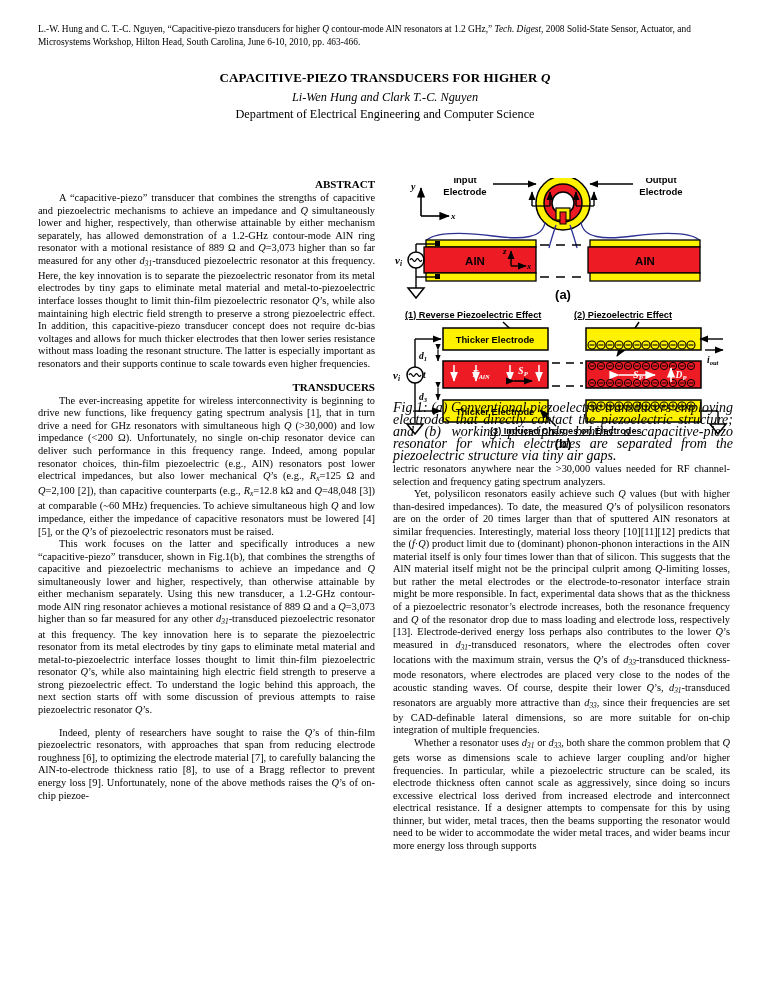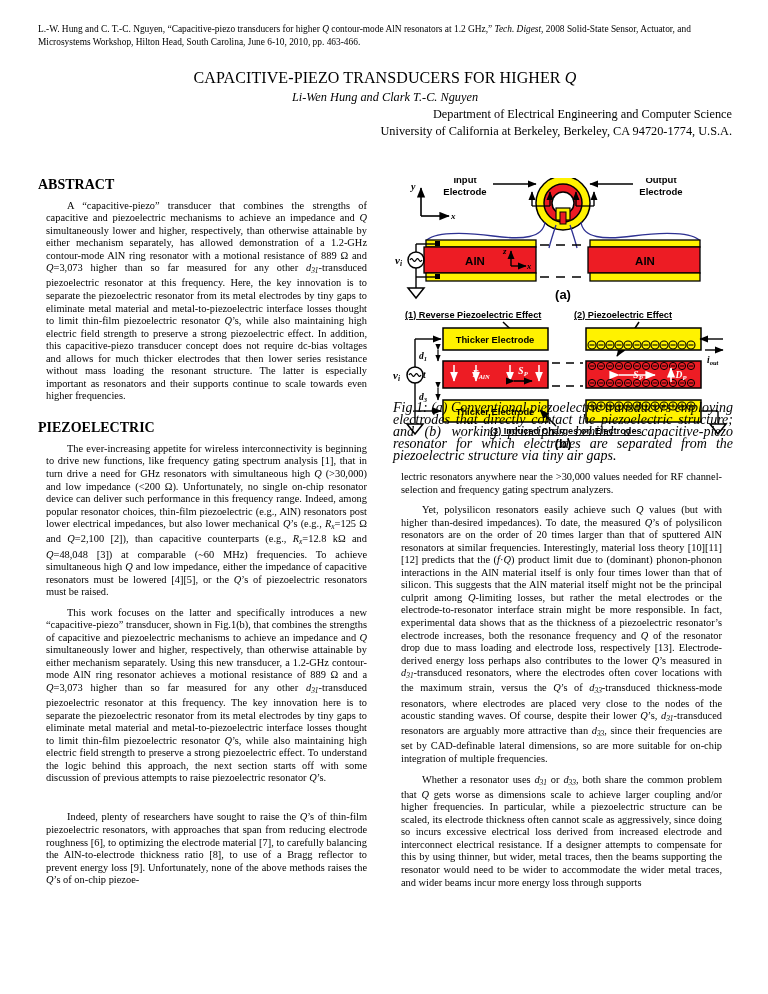--- a/index.html
+++ b/index.html
@@ -25,60 +25,59 @@
   }
   .runhead i { font-style: italic; }
 
   
   .titleblock {
     position: absolute;
     left: 38px; top: 68px; width: 694px;
     text-align: center;
   }
   .ttl {
-    font-size: 16px;
-    font-weight: normal;
+    font-size: 13px;
+    font-weight: bold;
     line-height: 20.5px;
     letter-spacing: 0.1px;
   }
   .ttl i { font-style: italic; }
   .authors {
     font-size: 12.3px;
     font-style: italic;
     line-height: 17px;
     margin-top: 0;
   }
   .affil {
     font-size: 12.3px;
     line-height: 17.5px;
-    text-align: right;
   }
 
   
   .col {
     position: absolute;
     top: 178px;
     width: 337px;
     font-size: 10.4px;
     line-height: 12.55px;
     text-align: justify;
   }
   .col.left  { left: 38px; }
   .col.right { left: 393px; }
 
   h2.sec {
-    font-size: 14px;
+    font-size: 11px;
     font-weight: bold;
     margin: 0 0 0.5px 0;
-    text-align: left;
+    text-align: right;
     line-height: 13.5px;
   }
   h2.sec i { font-style: italic; }
   .gap { height: 10.5px; }
-  p.body { margin: 8px; text-indent: 21px; text-align: justify; }
+  p.body { margin: 0; text-indent: 21px; text-align: justify; }
   p.body.noind { text-indent: 0; }
   i { font-style: italic; }
   .sub { font-size: 7.4px; vertical-align: -0.22em; font-style: italic; }
 
   
   .figwrap {
     position: absolute;
     left: 393px; top: 178px;
     width: 340px; height: 272px;
   }
@@ -104,28 +103,27 @@
     </span>
     <span>2008 Solid-State Sensor, Actuator, and Microsystems Workshop, Hilton Head, South Carolina, June 6-10, 2010, pp. 463-466.</span>
   </div>
 
   <div class="titleblock">
     <div class="ttl">
       <div><span>CAPACITIVE-PIEZO TRANSDUCERS FOR HIGHER </span><i>Q</i></div>
     </div>
     <div class="authors">Li-Wen Hung and Clark T.-C. Nguyen</div>
     <div class="affil">Department of Electrical Engineering and Computer Science</div>
-    <div class="affil">University of California at Berkeley, Berkeley, CA 94720-1774, U.S.A.</div>
   </div>
 
   <div class="col left">
     <h2 class="sec">ABSTRACT</h2>
     <p class="body"><span>A “capacitive-piezo” transducer that combines the strengths of capacitive and piezoelectric mechanisms to achieve an impedance and </span><i>Q</i><span> simultaneously lower and higher, respectively, than otherwise attainable by either mechanism separately, has allowed demonstration of a 1.2-GHz contour-mode AlN ring resonator with a motional resistance of 889 Ω and </span><i>Q</i><span>=3,073 higher than so far measured for any other </span><i>d</i><span class="sub">31</span><span>-transduced piezoelectric resonator at this frequency. Here, the key innovation is to separate the piezoelectric resonator from its metal electrodes by tiny gaps to eliminate metal material and metal-to-piezoelectric interface losses thought to limit thin-film piezoelectric resonator </span><i>Q</i><span>’s, while also maintaining high electric field strength to preserve a strong piezoelectric effect. In addition, this capacitive-piezo transducer concept does not require dc-bias voltages and allows for much thicker electrodes that then lower series resistance without mass loading the resonant structure. The latter is especially important as resonators and their supports continue to scale towards even higher frequencies.</span></p>
     <div class="gap"></div>
-    <h2 class="sec">PIEZOELECTRIC</h2>
+    <h2 class="sec">TRANSDUCERS</h2>
     <p class="body"><span>The ever-increasing appetite for wireless interconnectivity is beginning to drive new functions, like frequency gating spectrum analysis [1], that in turn drive a need for GHz resonators with simultaneous high </span><i>Q</i><span> (&gt;30,000) and low impedance (&lt;200 Ω). Unfortunately, no single on-chip resonator device can deliver such performance in this frequency range. Indeed, among popular resonator choices, thin-film piezoelectric (e.g., AlN) resonators post lower electrical impedances, but also lower mechanical </span><i>Q</i><span>’s (e.g., </span><i>R</i><span class="sub">x</span><span>=125 Ω and </span><i>Q</i><span>=2,100 [2]), than capacitive counterparts (e.g., </span><i>R</i><span class="sub">x</span><span>=12.8 kΩ and </span><i>Q</i><span>=48,048 [3]) at comparable (~60 MHz) frequencies. To achieve simultaneous high </span><i>Q</i><span> and low impedance, either the impedance of capacitive resonators must be lowered [4][5], or the </span><i>Q</i><span>’s of piezoelectric resonators must be raised.</span></p>
     <p class="body"><span>This work focuses on the latter and specifically introduces a new “capacitive-piezo” transducer, shown in Fig.1(b), that combines the strengths of capacitive and piezoelectric mechanisms to achieve an impedance and </span><i>Q</i><span> simultaneously lower and higher, respectively, than otherwise attainable by either mechanism separately. Using this new transducer, a 1.2-GHz contour-mode AlN ring resonator achieves a motional resistance of 889 Ω and a </span><i>Q</i><span>=3,073 higher than so far measured for any other </span><i>d</i><span class="sub">31</span><span>-transduced piezoelectric resonator at this frequency. The key innovation here is to separate the piezoelectric resonator from its metal electrodes by tiny gaps to eliminate metal material and metal-to-piezoelectric interface losses thought to limit thin-film piezoelectric resonator </span><i>Q</i><span>’s, while also maintaining high electric field strength to preserve a strong piezoelectric effect. To understand the logic behind this approach, the next section starts off with some discussion of previous attempts to raise piezoelectric resonator </span><i>Q</i><span>’s.</span></p>
     <div class="gap"></div>
     <p class="body"><span>Indeed, plenty of researchers have sought to raise the </span><i>Q</i><span>’s of thin-film piezoelectric resonators, with approaches that span from reducing electrode roughness [6], to optimizing the electrode material [7], to carefully balancing the AlN-to-electrode thickness ratio [8], to use of a Bragg reflector to prevent energy loss [9]. Unfortunately, none of the above methods raises the </span><i>Q</i><span>’s of on-chip piezoe-</span></p>
   </div>
 
   <div class="figwrap">
     <svg class="figsvg" width="340" height="272" viewBox="0 0 340 272">
       <defs>
         <marker id="ar" markerWidth="7" markerHeight="7" refX="6" refY="2.6" orient="auto">

